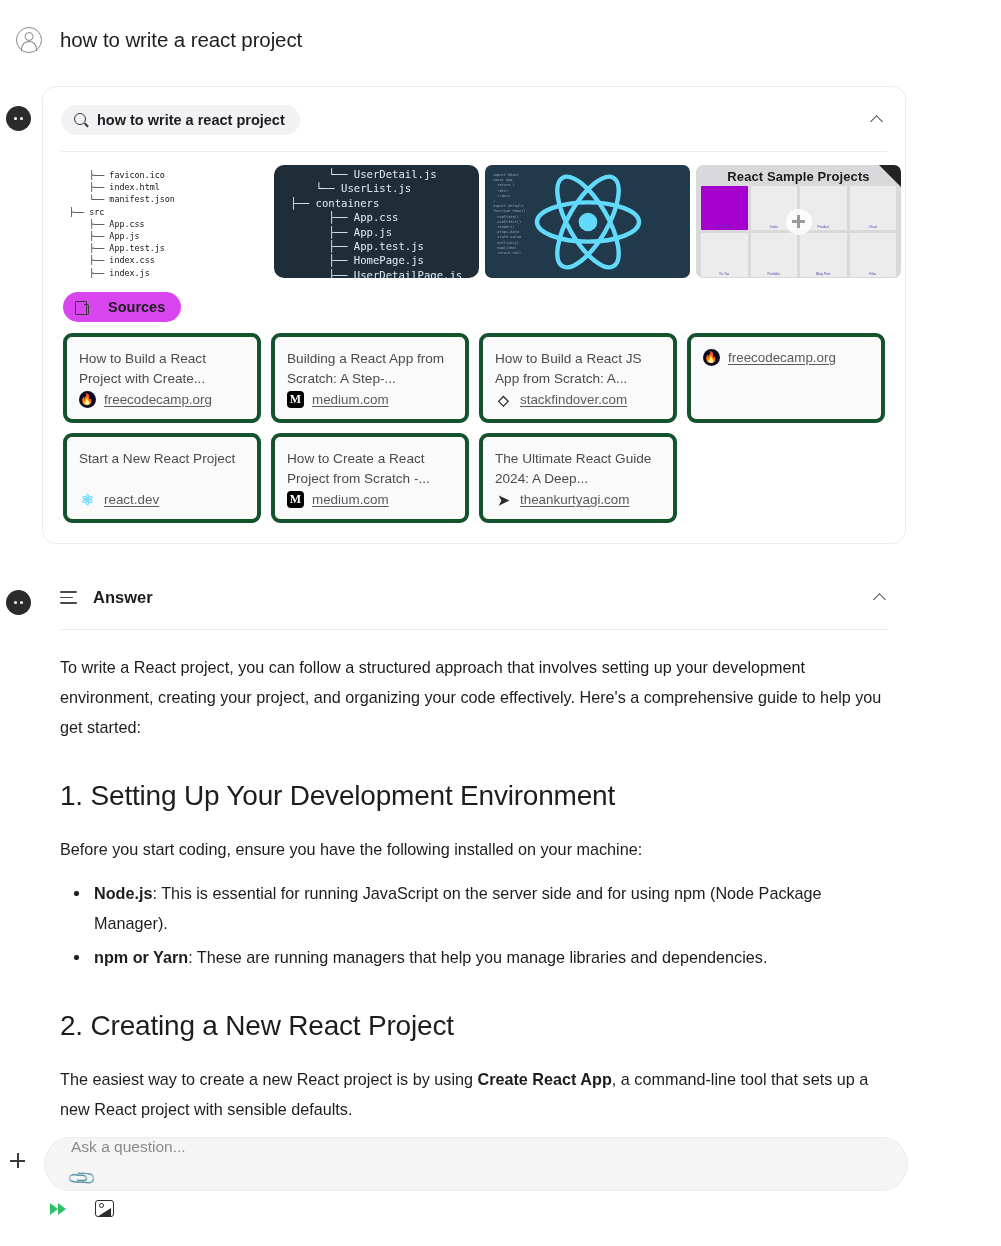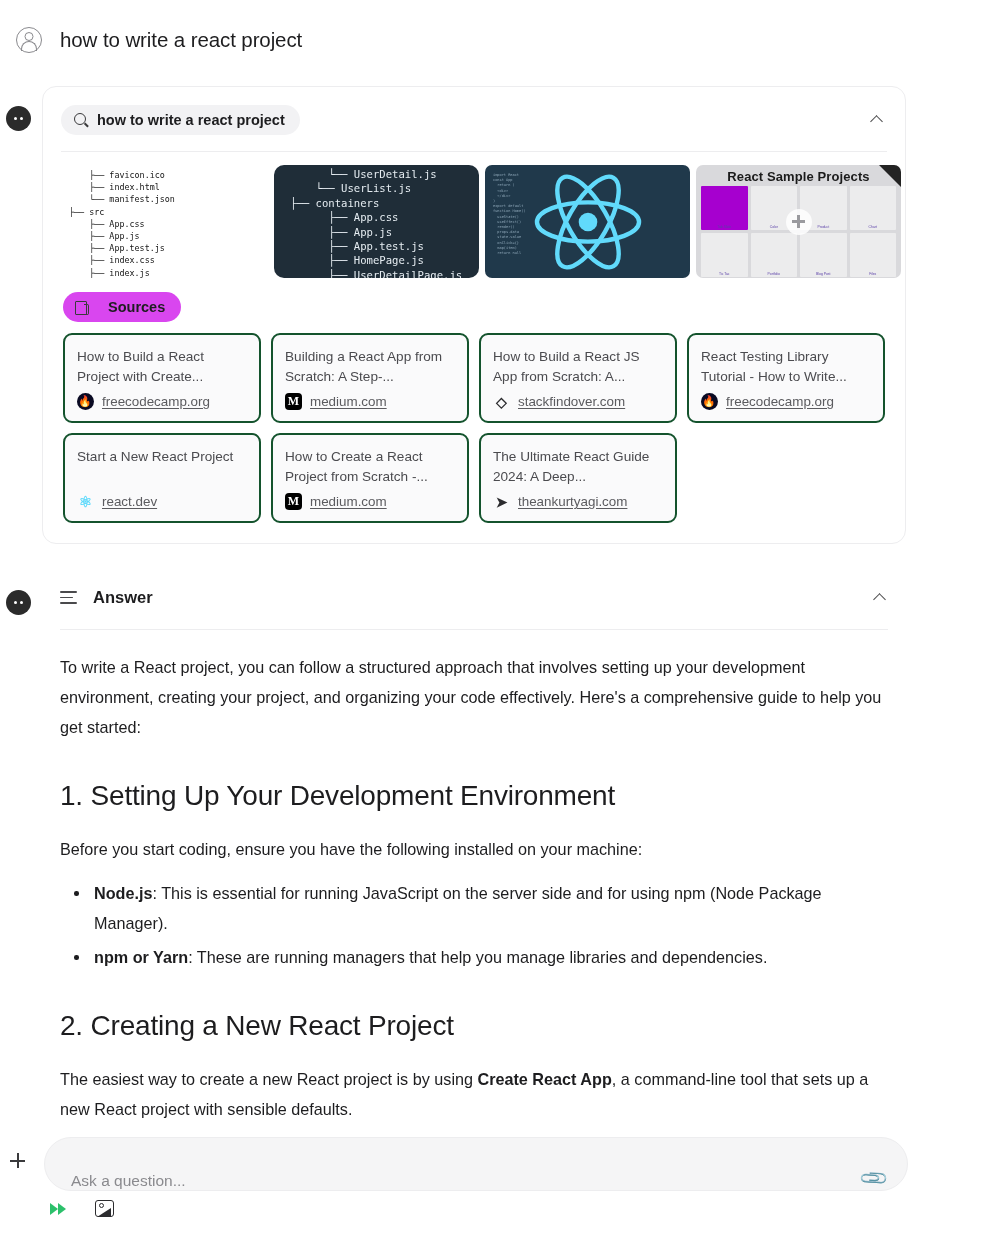--- a/index.html
+++ b/index.html
@@ -292,21 +292,21 @@
 
   .source-grid {
     display: grid;
     grid-template-columns: repeat(4, 1fr);
     gap: 10px;
     margin-top: 11px;
     padding: 0 2px;
   }
   .source-card {
     background: #fafafb;
-    border: 2px solid #14532d;
+    border: 4px solid #14532d;
     border-radius: 9px;
     padding: 12px 12px 11px 12px;
     height: 90px;
     display: flex;
     flex-direction: column;
     justify-content: space-between;
     cursor: pointer;
   }
   .source-title {
     font-size: 13.6px;
@@ -450,23 +450,24 @@
   .plus-btn::after  { width: 1.7px; height: 15px; left: 7px; top: 0; }
 
   .ask-input {
     position: absolute;
     left: 44px; top: 9px;
     width: 864px; height: 54px;
     background: #f5f5f6;
     border: 1px solid #ededef;
     border-radius: 27px;
     display: flex;
-    align-items: flex-end;
+    align-items: flex-start;
     padding: 0 24px 0 26px;
     cursor: text;
+    flex-direction: column;
   }
   .ask-placeholder {
     font-size: 15.5px;
     color: #8a8a8e;
     flex: 1;
   }
   .icon-clip {
     width: 20px; height: 20px;
     color: #8a8a8e;
     font-size: 19px;
@@ -659,21 +660,20 @@
 
     <div class="source-card">
       <div class="source-title">How to Build a React JS App from Scratch: A...</div>
       <div class="source-meta">
         <span class="favicon fav-stack">◇</span>
         <span class="source-domain">stackfindover.com</span>
       </div>
     </div>
 
     <div class="source-card">
-      <div class="source-title">React Testing Library Tutorial - How to Write...</div>
       <div class="source-meta">
         <span class="favicon fav-fcc">🔥</span>
         <span class="source-domain">freecodecamp.org</span>
       </div>
     </div>
 
     <div class="source-card">
       <div class="source-title">Start a New React Project</div>
       <div class="source-meta">
         <span class="favicon fav-react">⚛</span>

